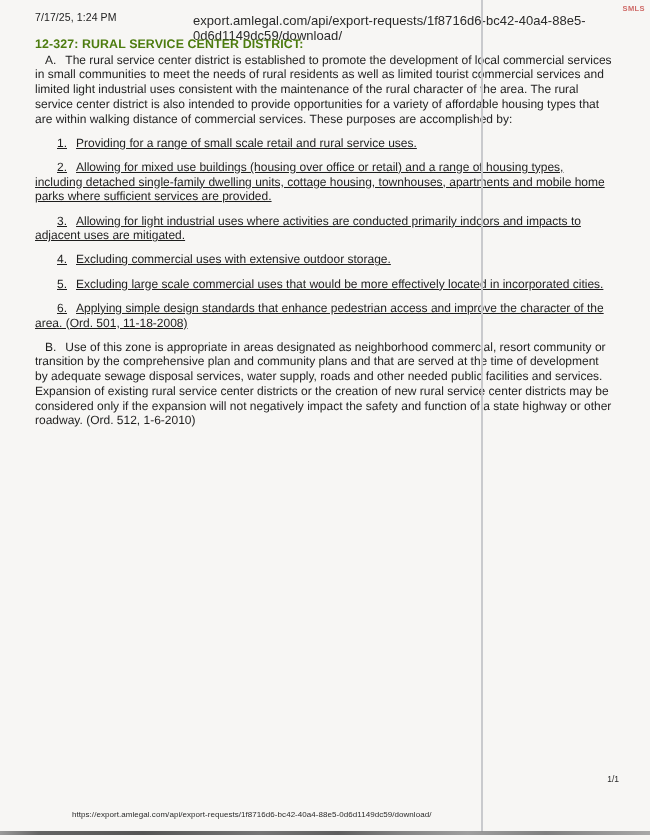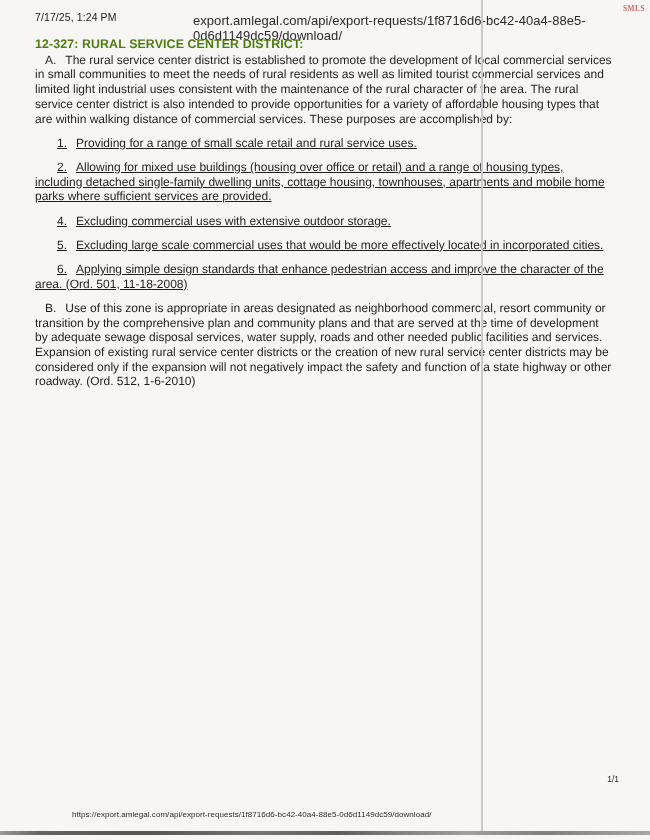--- a/index.html
+++ b/index.html
@@ -15,21 +15,21 @@
     position: absolute; top: 11px; left: 35px;
     font-size: 10.5px; color: #222; letter-spacing: 0.1px; text-align: right;
   }
   .print-header-url {
     position: absolute; top: 13px; left: 193px;
     font-size: 13px; color: #2a2a2a; letter-spacing: 0.05px;
   }
   .watermark {
     position: absolute; top: 4px; right: 5px;
     font-size: 7.5px; font-weight: bold;
-    color: var(--wm, #cf6b68); letter-spacing: 0.4px; font-family: Liberation Serif, serif;
+    color: var(--wm, #cf6b68); letter-spacing: 0.4px;
   }
   .print-footer-url {
     position: absolute; top: 810px; left: 35px;
     font-size: 8px; color: #2a2a2a; letter-spacing: 0.05px; padding-left: 37px;
   }
   .print-footer-page {
     position: absolute; top: 774px; right: 31px;
     font-size: 8.5px; color: #2a2a2a;
   }
   
@@ -69,20 +69,21 @@
 
 <div class="doc">
   <h1 class="doc-title">12-327: RURAL SERVICE CENTER DISTRICT:</h1>
 
   <p class="para section"><span class="lbl">A.</span><span>The rural service center district is established to promote the development of local commercial services in small communities to meet the needs of rural residents as well as limited tourist commercial services and limited light industrial uses consistent with the maintenance of the rural character of the area. The rural service center district is also intended to provide opportunities for a variety of affordable housing types that are within walking distance of commercial services. These purposes are accomplished by:</span></p>
 
   <p class="para item"><span class="lbl">1.</span><span>Providing for a range of small scale retail and rural service uses.</span></p>
 
   <p class="para item"><span class="lbl">2.</span><span>Allowing for mixed use buildings (housing over office or retail) and a range of housing types, including detached single-family dwelling units, cottage housing, townhouses, apartments and mobile home parks where sufficient services are provided.</span></p>
 
+  <p class="para item"><span class="lbl">3.</span><span>Allowing for light industrial uses where activities are conducted primarily indoors and impacts to adjacent uses are mitigated.</span></p>
 
   <p class="para item"><span class="lbl">4.</span><span>Excluding commercial uses with extensive outdoor storage.</span></p>
 
   <p class="para item"><span class="lbl">5.</span><span>Excluding large scale commercial uses that would be more effectively located in incorporated cities.</span></p>
 
   <p class="para item"><span class="lbl">6.</span><span>Applying simple design standards that enhance pedestrian access and improve the character of the area. (Ord. 501, 11-18-2008)</span></p>
 
   <p class="para section"><span class="lbl">B.</span><span>Use of this zone is appropriate in areas designated as neighborhood commercial, resort community or transition by the comprehensive plan and community plans and that are served at the time of development by adequate sewage disposal services, water supply, roads and other needed public facilities and services. Expansion of existing rural service center districts or the creation of new rural service center districts may be considered only if the expansion will not negatively impact the safety and function of a state highway or other roadway. (Ord. 512, 1-6-2010)</span></p>
 </div>
 

